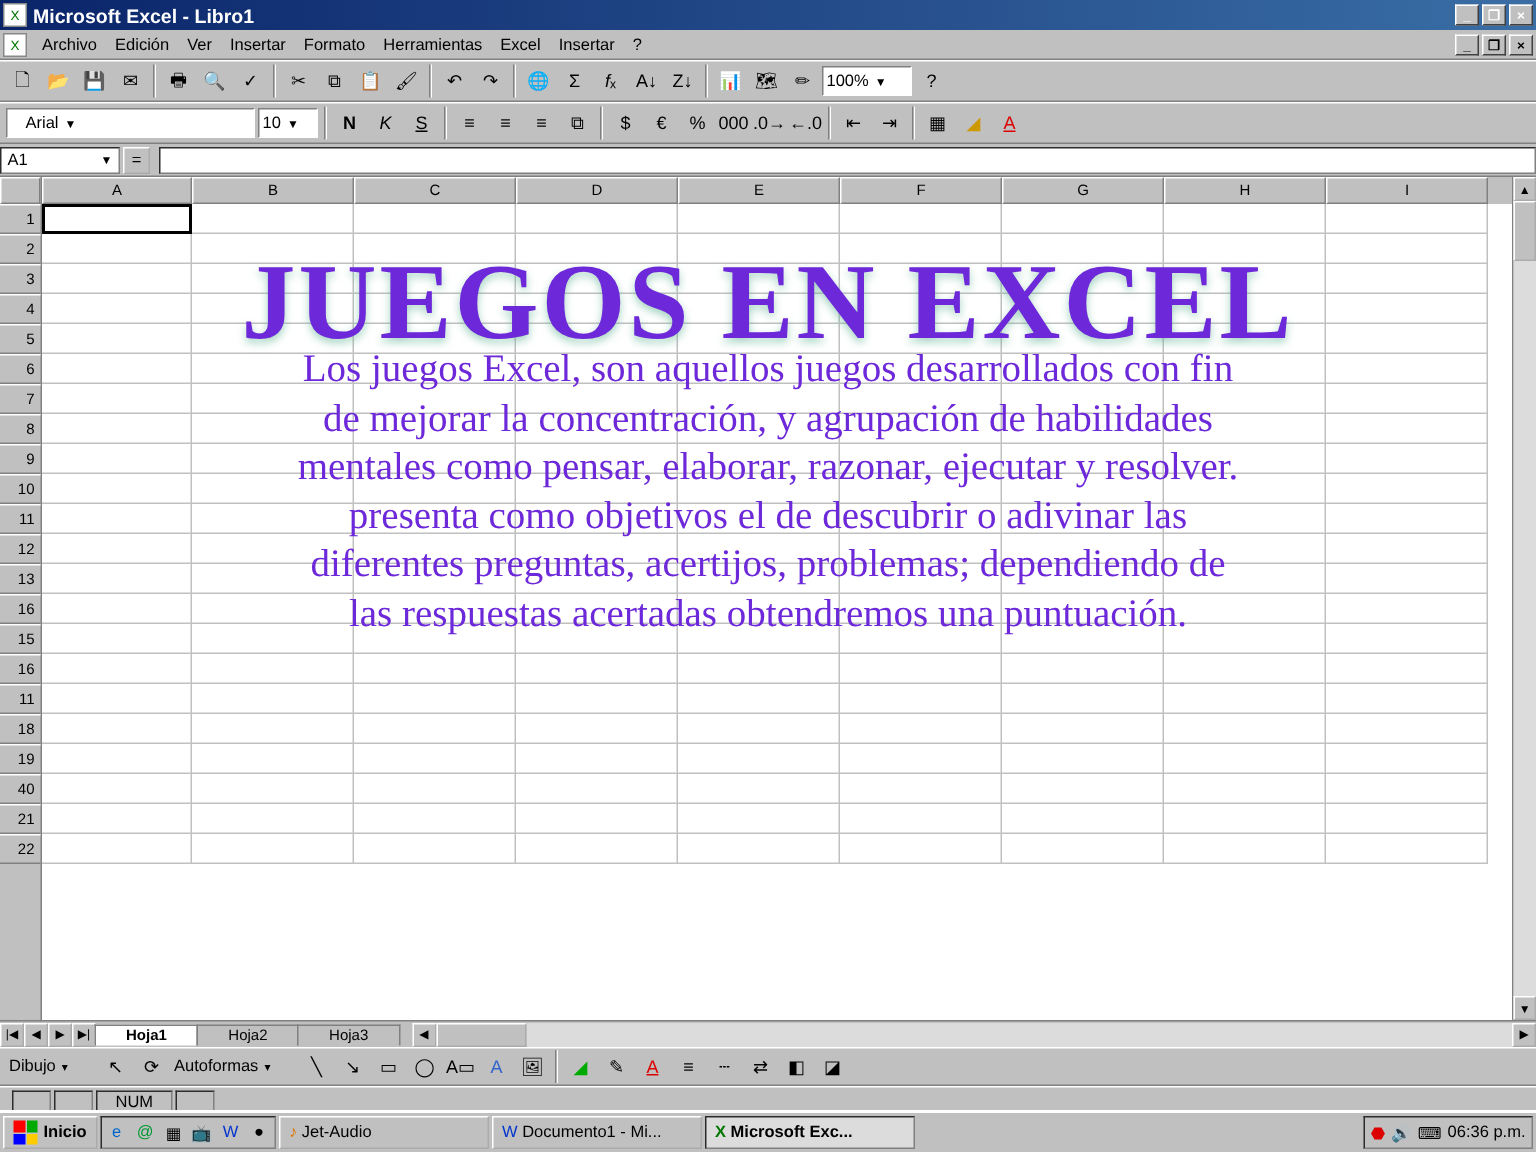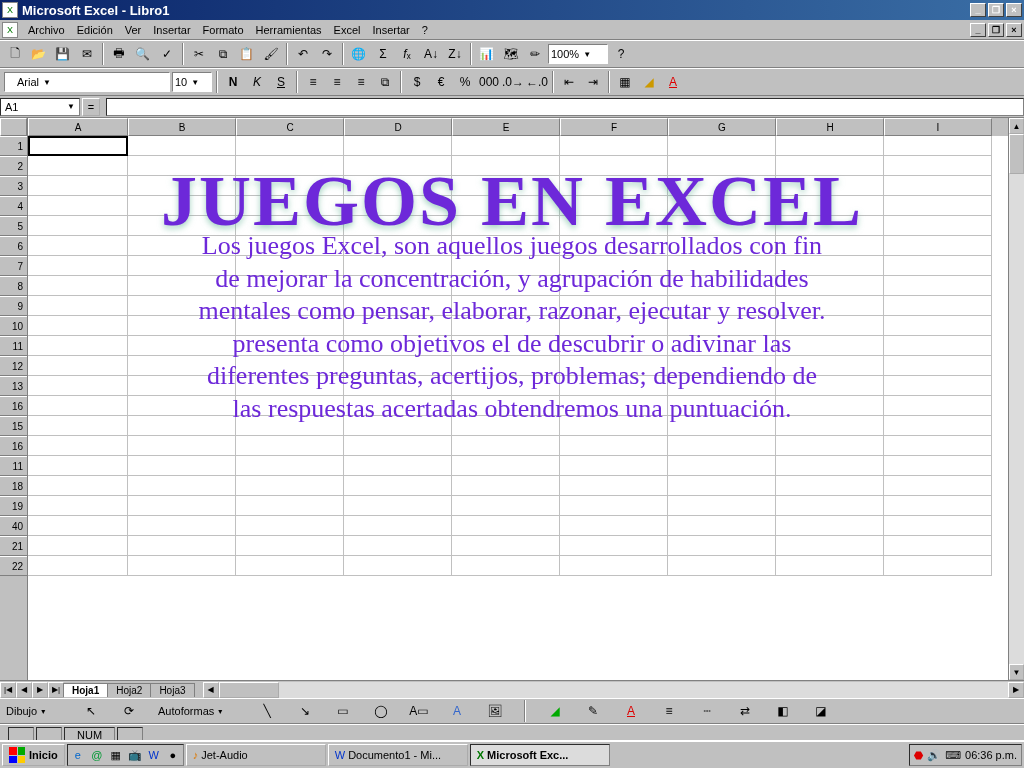--- a/index.html
+++ b/index.html
@@ -68,27 +68,27 @@
   letter-spacing:2px; white-space:nowrap; z-index:5;
 }
 .overlay-body{
   position:absolute; left:50%; top:230px; transform:translateX(-50%);
   width:640px; text-align:center;
   font-family:"Palatino Linotype", Georgia, serif;
   font-size:26px; color:#6d28d9; line-height:1.25; z-index:5;
 }
 .sheet-tabs { height:18px; background:#c0c0c0; display:flex; align-items:center; border-top:1px solid #808080;}
 .tab-nav{width:16px;height:16px;border:1px outset #fff;display:flex;align-items:center;justify-content:center;font-size:8px;}
-.tab { padding:1px 8px; background:#fff; border:1px solid #808080; border-bottom:none; font-size:10px; margin-left:-1px;}
+.tab { padding:1px 20px; background:#fff; border:1px solid #808080; border-bottom:none; font-size:10px; margin-left:-1px;}
 .tab.inactive{background:#c0c0c0;}
 .tab .b{font-weight:bold;}
 .hscroll-track{flex:1;background:#dcdcdc;height:16px;margin-left:8px;position:relative;}
 .hscroll-track .sbtn{width:16px;height:16px;border:1px outset #fff;background:#c0c0c0;font-size:8px;display:flex;align-items:center;justify-content:center;position:absolute;}
 .hscroll-track .sthumb{position:absolute;left:16px;width:60px;height:16px;background:#c0c0c0;border:1px outset #fff;}
-.drawbar{height:26px;background:#c0c0c0;border-top:1px solid #fff;border-bottom:1px solid #808080;display:flex;align-items:center;padding:2px 4px;gap:16px;font-size:11px;}
+.drawbar{height:26px;background:#c0c0c0;border-top:1px solid #fff;border-bottom:1px solid #808080;display:flex;align-items:center;padding:2px 4px;gap:2px;font-size:11px;}
 .statusbar{height:20px;background:#c0c0c0;border-top:1px solid #fff;display:flex;align-items:center;padding:0 6px;font-size:11px;}
 .statusbar .status-text{flex:1;}
 .statusbar .pane{border:1px inset #808080;padding:1px 12px;margin-left:2px;height:16px;display:flex;align-items:center;}
 .taskbar{position:absolute;bottom:0;left:0;right:0;height:28px;background:#c0c0c0;border-top:2px solid #fff;display:flex;align-items:center;padding:2px;gap:2px;}
 .startbtn{height:22px;border:1px outset #fff;background:#c0c0c0;padding:0 6px;display:flex;align-items:center;gap:4px;font-weight:bold;font-size:11px;}
 .startbtn .winlogo{width:16px;height:16px;display:grid;grid-template-columns:1fr 1fr;grid-template-rows:1fr 1fr;gap:1px;}
 .startbtn .winlogo div{background:#f00;}
 .startbtn .winlogo div:nth-child(2){background:#0a0;}
 .startbtn .winlogo div:nth-child(3){background:#00f;}
 .startbtn .winlogo div:nth-child(4){background:#fc0;}

